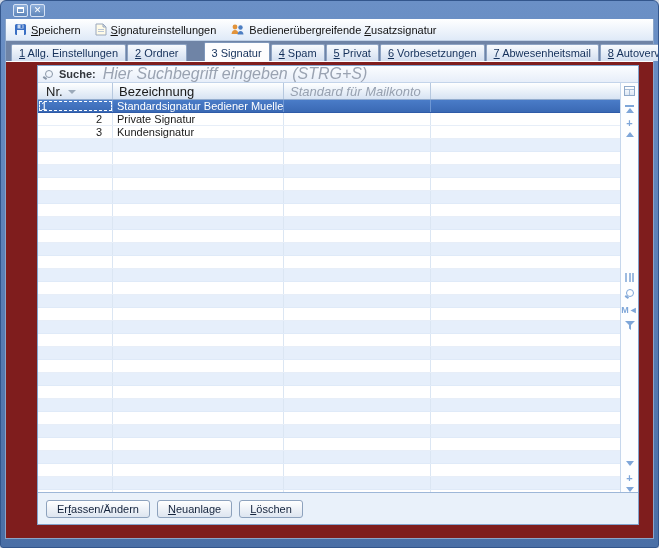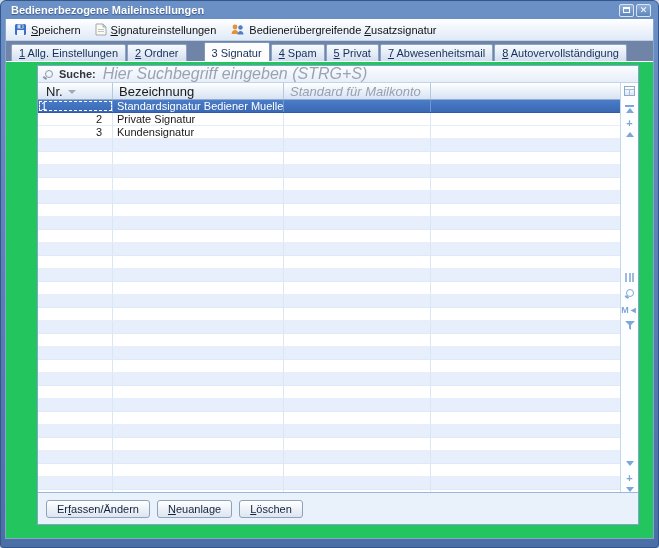--- a/index.html
+++ b/index.html
@@ -27,21 +27,21 @@
   
   .tabstrip{height:20px;background:#6f84a6;display:flex;align-items:flex-end;padding-left:5px;}
   .tab{font-size:11px;color:#14305a;padding:2px 7px 3px 7px;margin-right:1px;white-space:nowrap;
     background:linear-gradient(#f8fbfe,#d3dff0);border:1px solid #8ea4c4;border-bottom:none;
     border-radius:2px 2px 0 0;height:17px;cursor:default;}
   .tab .key{text-decoration:underline;}
   .tab.active{background:#fdfdfe;height:19px;padding-top:4px;font-weight:normal;position:relative;z-index:2;
     border-color:#7e97bb;margin-left:16px;}
   .tab.active .key{text-decoration:none;}
   
-  .tabpage{flex:1;position:relative;background:#22c55e;border-top:1px solid #fdfdfe;}
+  .tabpage{flex:1;position:relative;background:#7f1d1d;border-top:1px solid #fdfdfe;}
   .panel{position:absolute;left:31px;right:14px;top:3px;bottom:13px;background:#fff;
     border:1px solid #83a3cc;display:flex;flex-direction:column;}
   
   .searchbar{height:17px;display:flex;align-items:center;gap:5px;padding:0 5px;
     background:linear-gradient(#fbfdff,#e7eef9);border-bottom:1px solid #c3d4ea;}
   .mag{position:relative;width:11px;height:11px;flex:0 0 auto;}
   .mag:before{content:"";position:absolute;left:2px;top:1px;width:6px;height:6px;border:1.5px solid #8a97a8;border-radius:50%;}
   .mag:after{content:"";position:absolute;left:0px;top:8px;width:4px;height:1.8px;background:#8a97a8;transform:rotate(35deg);}
   .searchbar .slabel{font-size:11px;font-weight:bold;color:#33373d;}
   .searchbar input{flex:1;border:none;background:transparent;outline:none;
@@ -94,21 +94,20 @@
     background:linear-gradient(#ffffff,#dde5f0);border:1px solid #8da2bd;border-radius:3px;cursor:default;
     display:inline-flex;align-items:center;white-space:nowrap;box-shadow:0 1px 0 rgba(255,255,255,.8) inset;}
   .fbtn .key{text-decoration:underline;}
 </style>
 </head>
 <body>
 
 <div class="window">
 
   <div class="titlebar">
-    <span class="title">Bedienerbezogene Maileinstellungen</span>
     <span class="winbtn">
         <span class="restore-glyph"></span>
       </span>
     <span class="winbtn">
         <span>✕</span>
       </span>
   </div>
 
   <div class="body">
 
@@ -141,20 +140,21 @@
         <span><span>Bedienerübergreifende </span><span class="key">Z</span><span>usatzsignatur</span></span>
       </span>
     </div>
 
     <div class="tabstrip">
       <span class="tab"><span class="key">1</span><span> Allg. Einstellungen</span></span>
       <span class="tab"><span class="key">2</span><span> Ordner</span></span>
       <span class="tab active"><span class="key">3</span><span> Signatur</span></span>
       <span class="tab"><span class="key">4</span><span> Spam</span></span>
       <span class="tab"><span class="key">5</span><span> Privat</span></span>
+      <span class="tab"><span class="key">6</span><span> Vorbesetzungen</span></span>
       <span class="tab"><span class="key">7</span><span> Abwesenheitsmail</span></span>
       <span class="tab"><span class="key">8</span><span> Autovervollständigung</span></span>
     </div>
 
     <div class="tabpage">
       <div class="panel">
 
         <div class="searchbar">
           <span class="mag"></span>
           <span class="slabel">Suche:</span>

